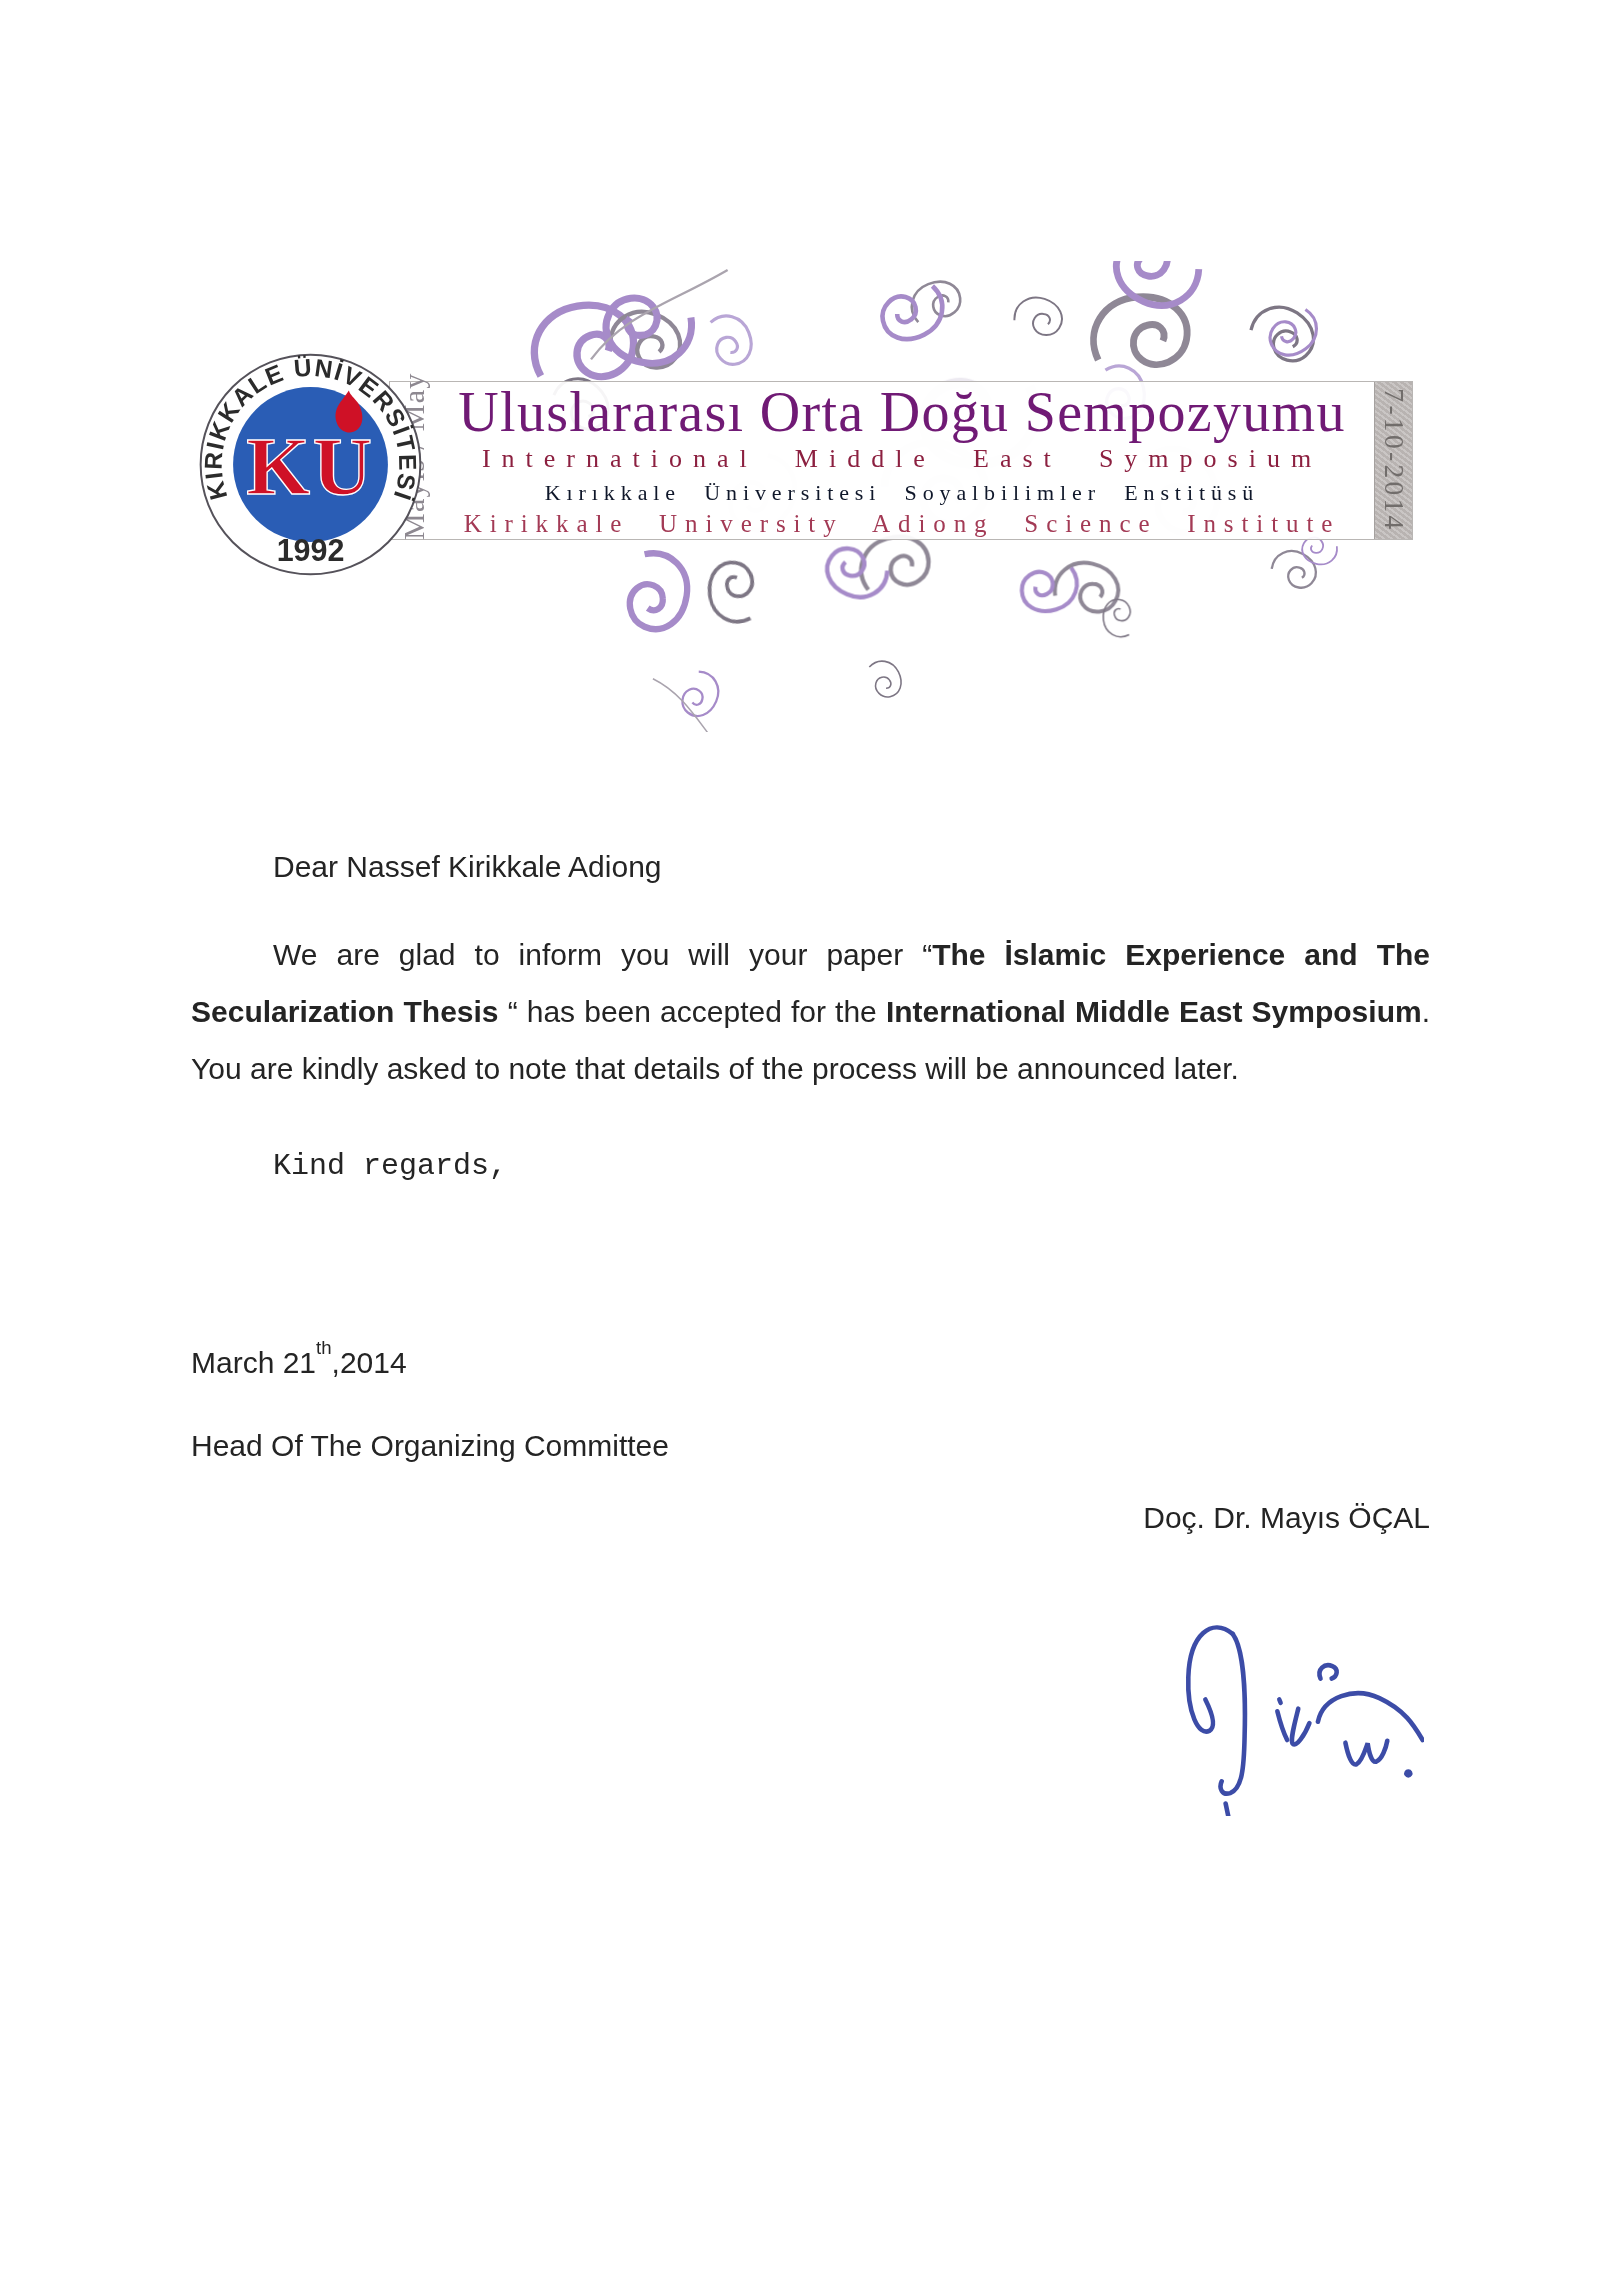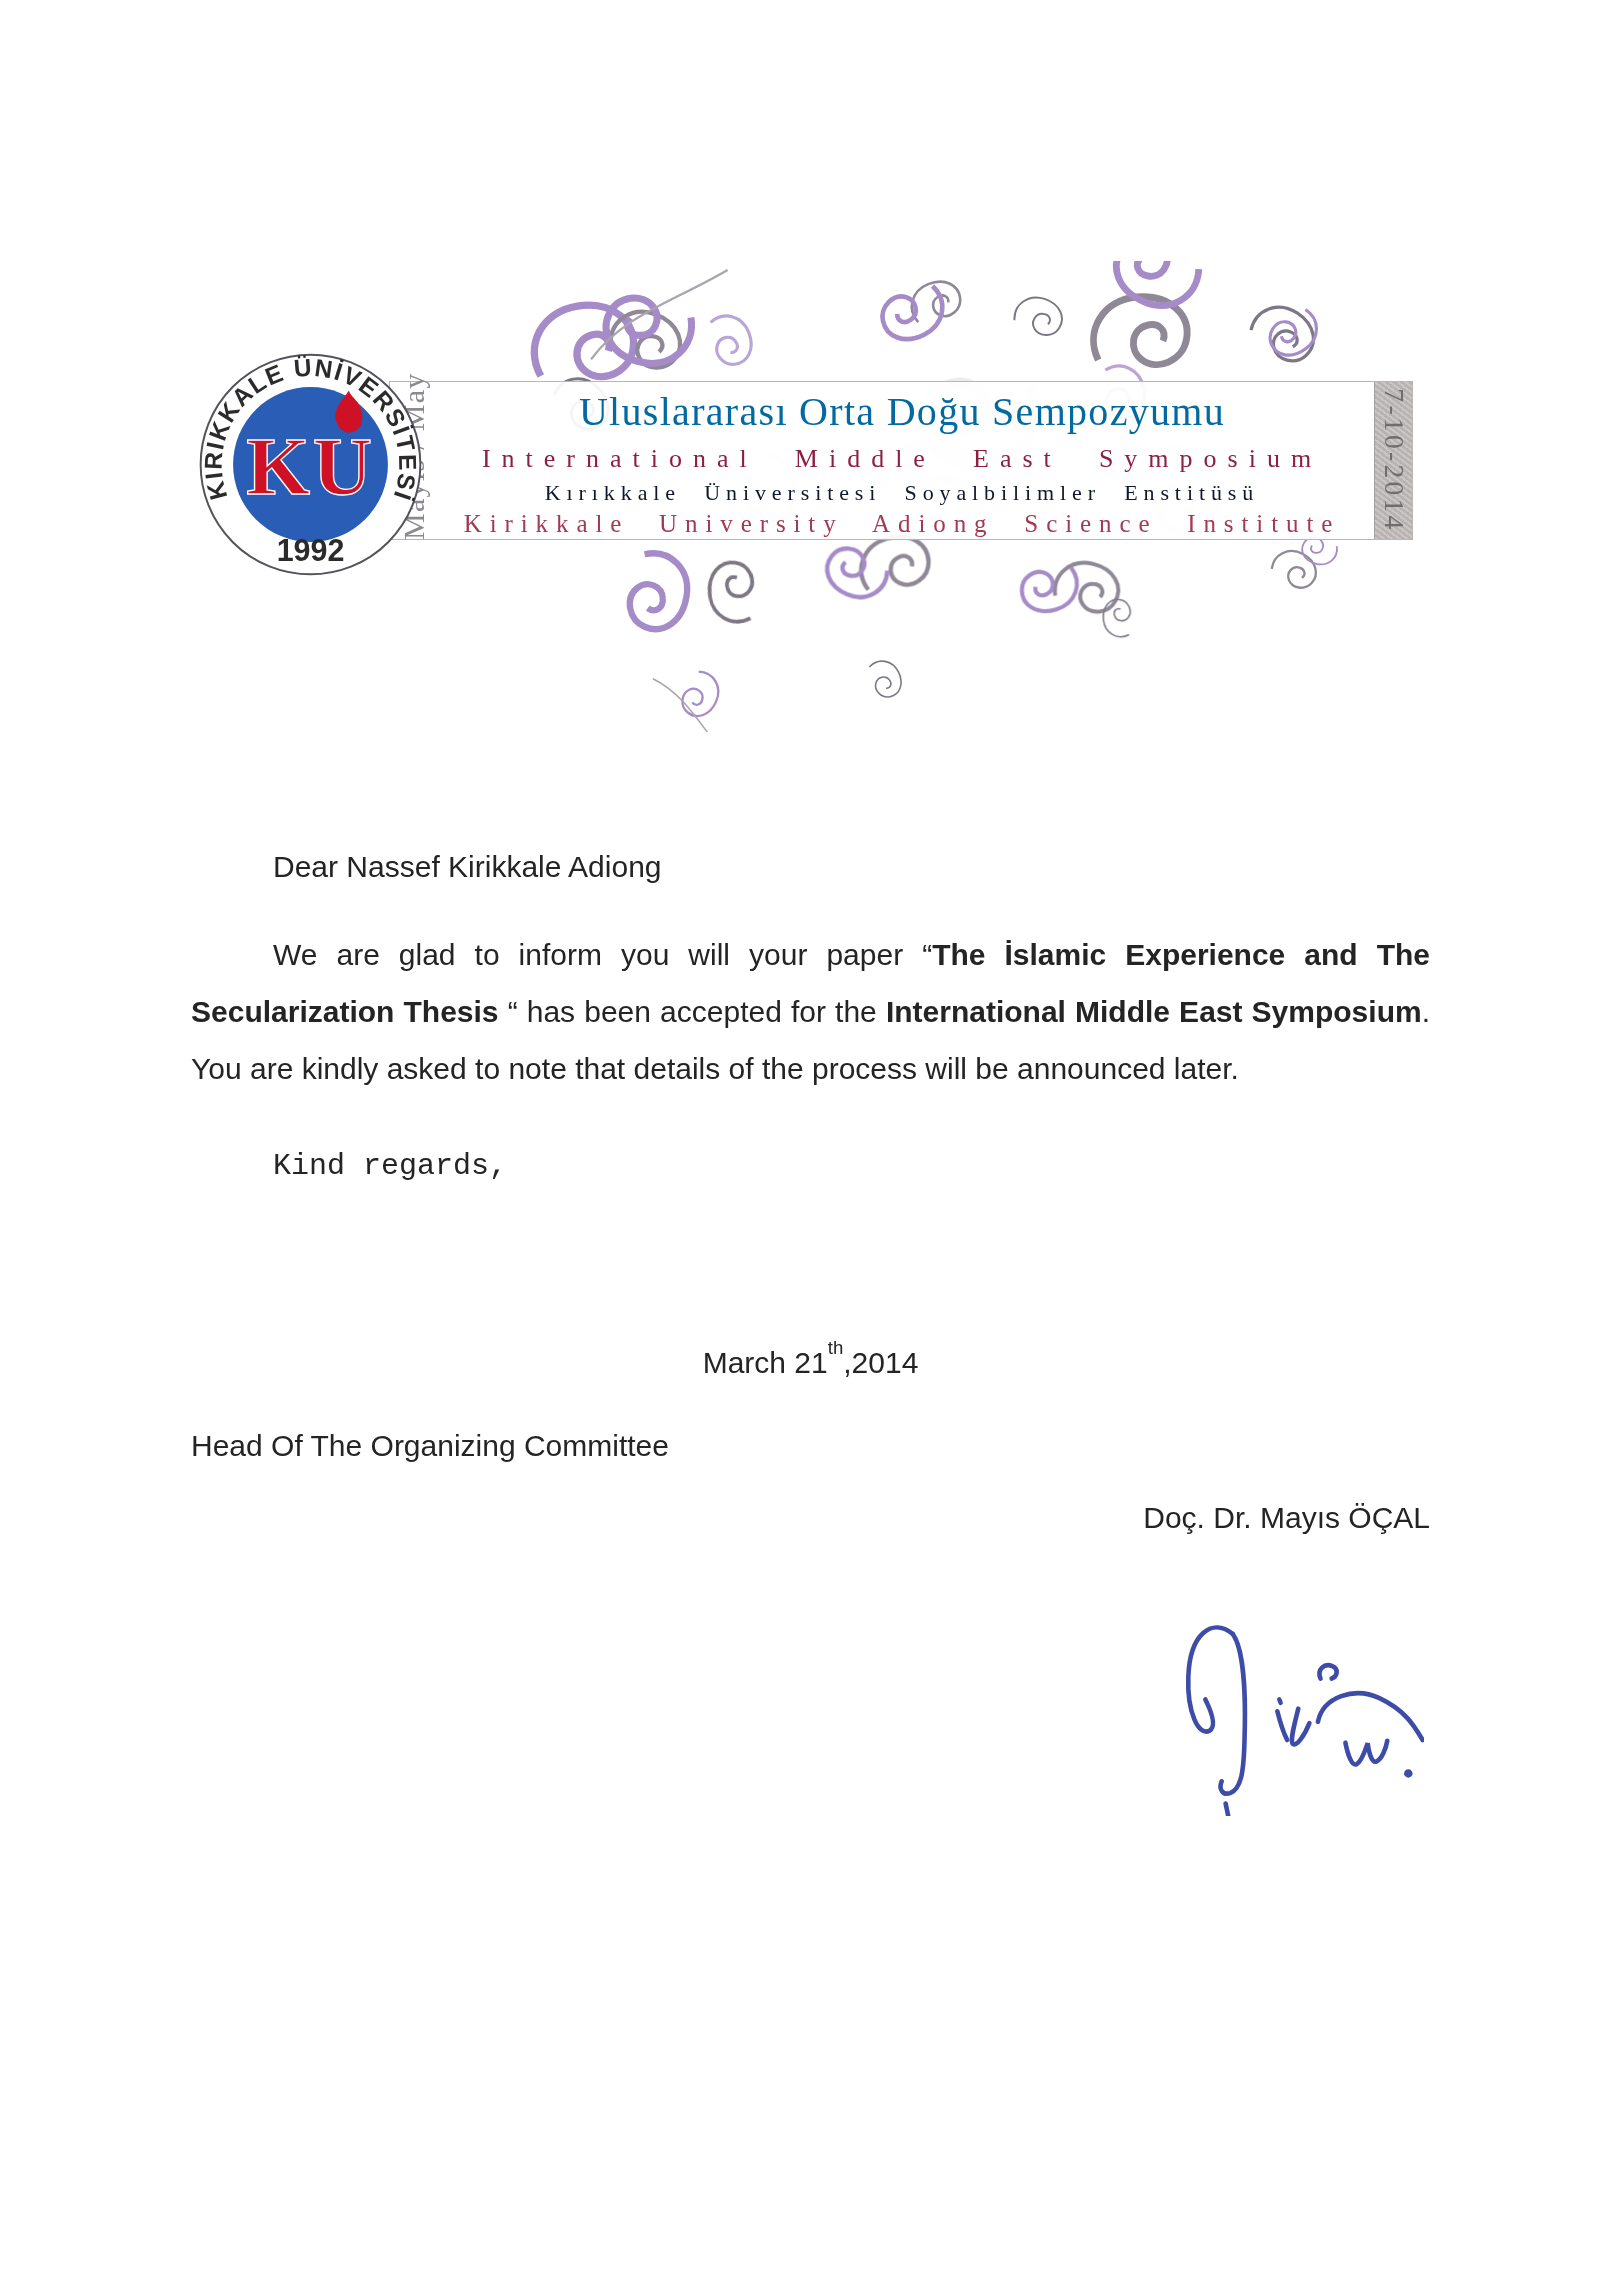--- a/index.html
+++ b/index.html
@@ -17,21 +17,21 @@
   .banner{
     position:absolute;left:389px;top:381px;width:1024px;height:159px;
     background:rgba(255,255,255,0.93);
     border:0.7px solid #b9b6b4;box-sizing:border-box;
   }
   .banner-lines{
     position:absolute;left:41px;right:39px;top:0;bottom:0;
     display:flex;flex-direction:column;justify-content:center;text-align:center;
     font-family:"Liberation Serif",serif;
   }
-  .title-tr{font-size:40px;line-height:60px;color:#0369a1;letter-spacing:1.3px;white-space:nowrap;}
+  .title-tr{font-size:56px;line-height:60px;color:#701a75;letter-spacing:1.3px;white-space:nowrap;}
   .title-en{font-size:26px;line-height:34px;color:#8c2040;letter-spacing:11px;word-spacing:19.6px;white-space:nowrap;}
   .inst-tr{font-size:22px;line-height:33px;color:#0f172a;letter-spacing:5.9px;word-spacing:11.8px;white-space:nowrap;}
   .inst-en{font-size:25px;line-height:30px;color:#a33a55;letter-spacing:7.9px;word-spacing:15.7px;white-space:nowrap;}
   .strip{
     position:absolute;right:0;top:0;bottom:0;width:38px;
     background:#b8b3b1;border-left:0.7px solid #a5a19f;box-sizing:border-box;
     background-image:repeating-linear-gradient(37deg,rgba(255,255,255,.25) 0 2px,rgba(0,0,0,0) 2px 4.6px);
   }
   .vert-left{
     position:absolute;left:395px;top:540px;width:159px;height:37px;
@@ -49,21 +49,21 @@
   .logo{position:absolute;left:198px;top:352px;width:225px;height:225px;}
   
   .letter{
     position:absolute;left:191px;top:839px;width:1239px;
     font-size:30px;line-height:56px;color:#242424;
   }
   .salutation{text-indent:82px;margin:0 0 31px 0;}
   .para{margin:0;text-align:justify;text-indent:82px;line-height:57px;}
   .para b{font-weight:bold;}
   .regards{margin:41px 0 0 0;text-indent:82px;font-family:Liberation Mono, monospace;}
-  .dateline{margin:134px 0 0 0;text-align:center;}
+  .dateline{margin:134px 0 0 0;text-align:left;}
   .dateline sup{font-size:62%;position:relative;top:-0.45em;}
   .committee{margin:27px 0 0 0;}
   .signatory{margin:15.7px 0 0 0;text-align:right;}
   
   .signature{position:absolute;left:1149px;top:1600px;width:275px;height:216px;}
 </style>
 </head>
 <body>
 
 <div class="page">

